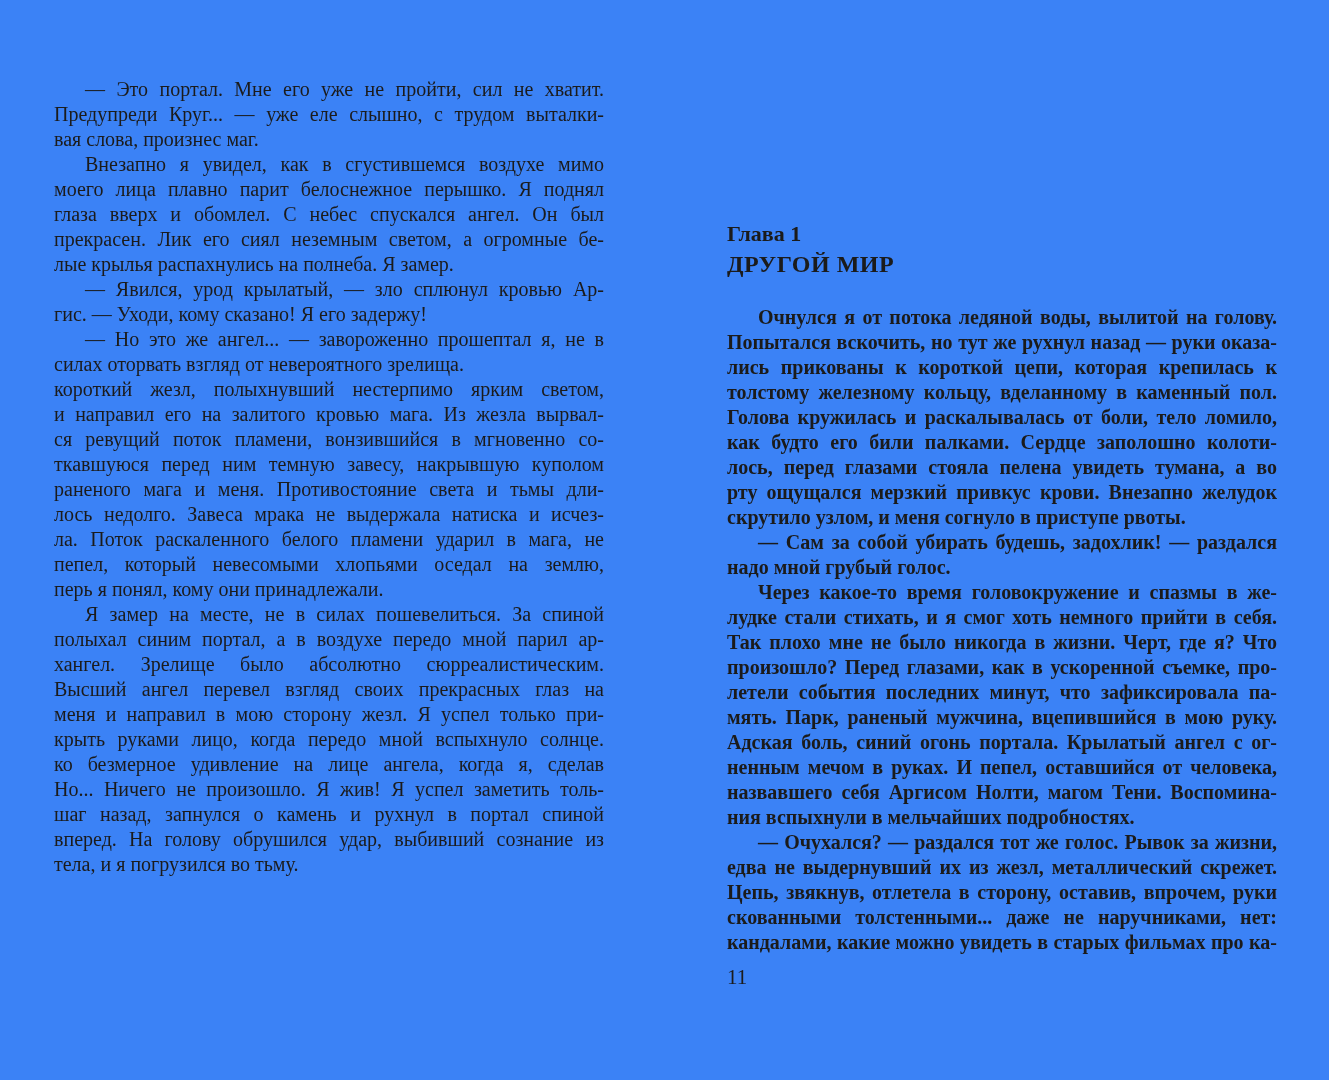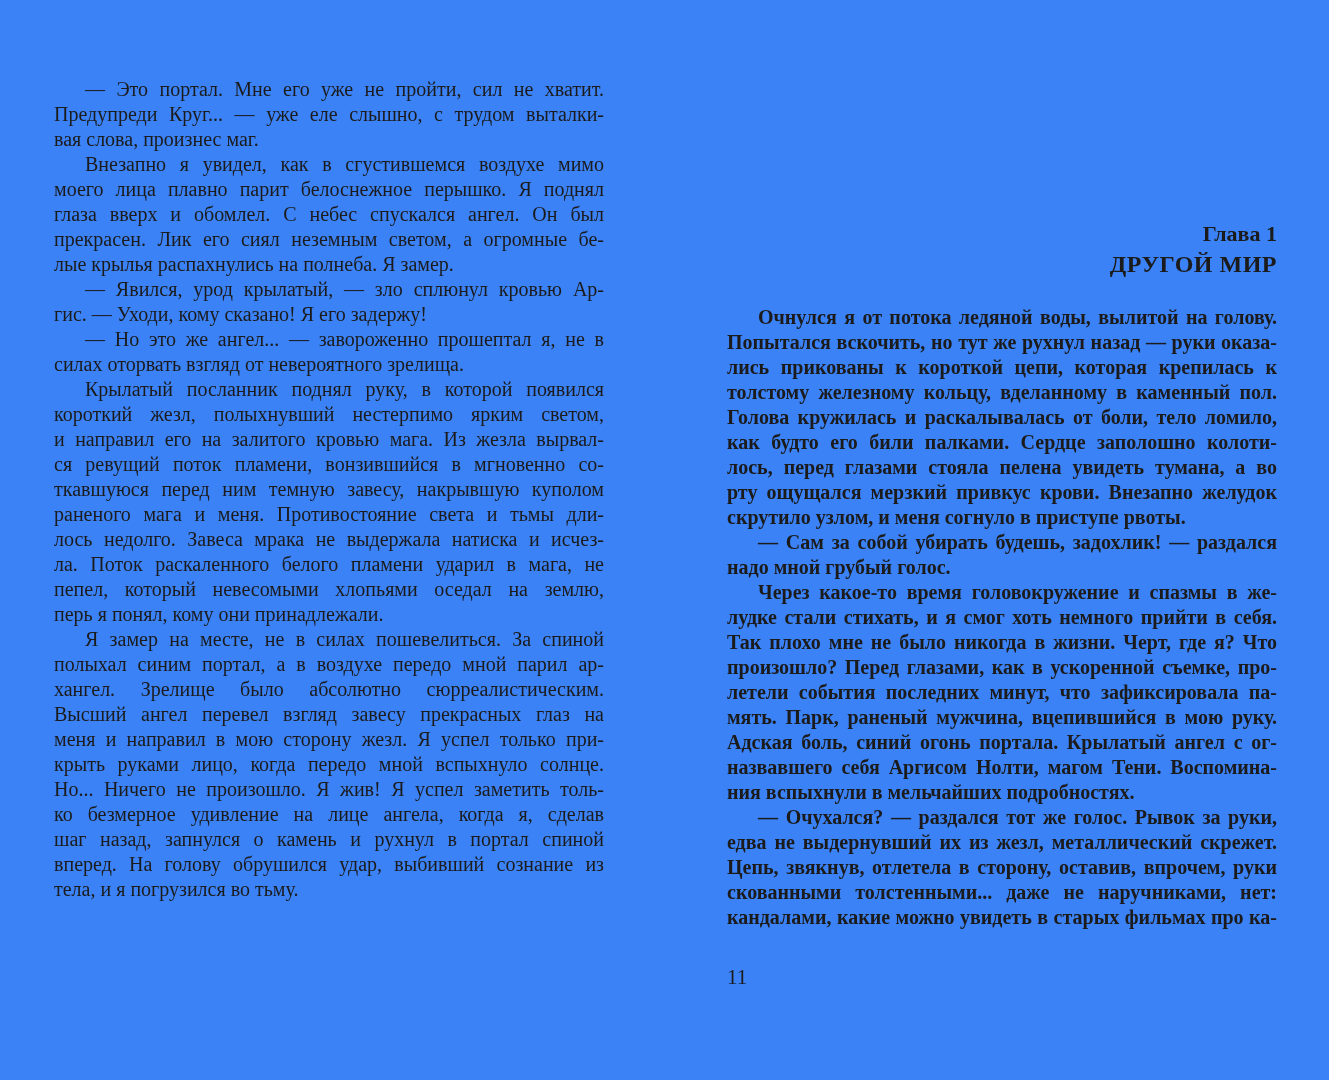--- a/index.html
+++ b/index.html
@@ -25,21 +25,21 @@
   .pline{
     text-align:justify;
     text-align-last:justify;
     min-height:25px;
   }
   .pline.final{text-align-last:left;}
   .pline.indent{padding-left:31px;}
   .chapter-head{
     position:absolute;
     left:63px;top:220px;width:550px;
-    text-align:right;
+    text-align:left;
     font-weight:bold;
   }
   .chapter-label{
     font-size:22px;
     line-height:28px;
   }
   .chapter-title{
     font-size:24px;
     line-height:32px;
     letter-spacing:0.5px;
@@ -64,38 +64,37 @@
         <div class="pline final">вая слова, произнес маг.</div>
         <div class="pline indent">Внезапно я увидел, как в сгустившемся воздухе мимо</div>
         <div class="pline">моего лица плавно парит белоснежное перышко. Я поднял</div>
         <div class="pline">глаза вверх и обомлел. С небес спускался ангел. Он был</div>
         <div class="pline">прекрасен. Лик его сиял неземным светом, а огромные бе-</div>
         <div class="pline final">лые крылья распахнулись на полнеба. Я замер.</div>
         <div class="pline indent">— Явился, урод крылатый, — зло сплюнул кровью Ар-</div>
         <div class="pline final">гис. — Уходи, кому сказано! Я его задержу!</div>
         <div class="pline indent">— Но это же ангел... — завороженно прошептал я, не в</div>
         <div class="pline final">силах оторвать взгляд от невероятного зрелища.</div>
-        <div class="pline indent">Крылатый посланник поднял руку, в которой появился</div>
         <div class="pline">короткий жезл, полыхнувший нестерпимо ярким светом,</div>
         <div class="pline">и направил его на залитого кровью мага. Из жезла вырвал-</div>
         <div class="pline">ся ревущий поток пламени, вонзившийся в мгновенно со-</div>
         <div class="pline">ткавшуюся перед ним темную завесу, накрывшую куполом</div>
         <div class="pline">раненого мага и меня. Противостояние света и тьмы дли-</div>
         <div class="pline">лось недолго. Завеса мрака не выдержала натиска и исчез-</div>
         <div class="pline">ла. Поток раскаленного белого пламени ударил в мага, не</div>
         <div class="pline">пепел, который невесомыми хлопьями оседал на землю,</div>
         <div class="pline final">перь я понял, кому они принадлежали.</div>
         <div class="pline indent">Я замер на месте, не в силах пошевелиться. За спиной</div>
         <div class="pline">полыхал синим портал, а в воздухе передо мной парил ар-</div>
         <div class="pline">хангел. Зрелище было абсолютно сюрреалистическим.</div>
-        <div class="pline">Высший ангел перевел взгляд завесу прекрасных глаз на</div>
+        <div class="pline">Высший ангел перевел взгляд своих прекрасных глаз на</div>
         <div class="pline">меня и направил в мою сторону жезл. Я успел только при-</div>
         <div class="pline">крыть руками лицо, когда передо мной вспыхнуло солнце.</div>
+        <div class="pline">ко безмерное удивление на лице ангела, когда я, сделав</div>
         <div class="pline">Но... Ничего не произошло. Я жив! Я успел заметить толь-</div>
-        <div class="pline">ко безмерное удивление на лице ангела, когда я, сделав</div>
         <div class="pline">шаг назад, запнулся о камень и рухнул в портал спиной</div>
         <div class="pline">вперед. На голову обрушился удар, выбивший сознание из</div>
         <div class="pline final">тела, и я погрузился во тьму.</div>
       </div>
   </section>
 
   <section class="page page-right">
     <div class="chapter-head">
       <div class="chapter-label">Глава 1</div>
       <div class="chapter-title">ДРУГОЙ МИР</div>
@@ -112,23 +111,24 @@
         <div class="pline final">скрутило узлом, и меня согнуло в приступе рвоты.</div>
         <div class="pline indent">— Сам за собой убирать будешь, задохлик! — раздался</div>
         <div class="pline final">надо мной грубый голос.</div>
         <div class="pline indent">Через какое-то время головокружение и спазмы в же-</div>
         <div class="pline">лудке стали стихать, и я смог хоть немного прийти в себя.</div>
         <div class="pline">Так плохо мне не было никогда в жизни. Черт, где я? Что</div>
         <div class="pline">произошло? Перед глазами, как в ускоренной съемке, про-</div>
         <div class="pline">летели события последних минут, что зафиксировала па-</div>
         <div class="pline">мять. Парк, раненый мужчина, вцепившийся в мою руку.</div>
         <div class="pline">Адская боль, синий огонь портала. Крылатый ангел с ог-</div>
+        <div class="pline">ненным мечом в руках. И пепел, оставшийся от человека,</div>
         <div class="pline">назвавшего себя Аргисом Нолти, магом Тени. Воспомина-</div>
         <div class="pline final">ния вспыхнули в мельчайших подробностях.</div>
-        <div class="pline indent">— Очухался? — раздался тот же голос. Рывок за руки,</div>
+        <div class="pline indent">— Очухался? — раздался тот же голос. Рывок за жизни,</div>
         <div class="pline">едва не выдернувший их из жезл, металлический скрежет.</div>
         <div class="pline">Цепь, звякнув, отлетела в сторону, оставив, впрочем, руки</div>
         <div class="pline">скованными толстенными... даже не наручниками, нет:</div>
         <div class="pline">кандалами, какие можно увидеть в старых фильмах про ка-</div>
       </div>
     <div class="page-number">11</div>
   </section>
 
 </div>
 

